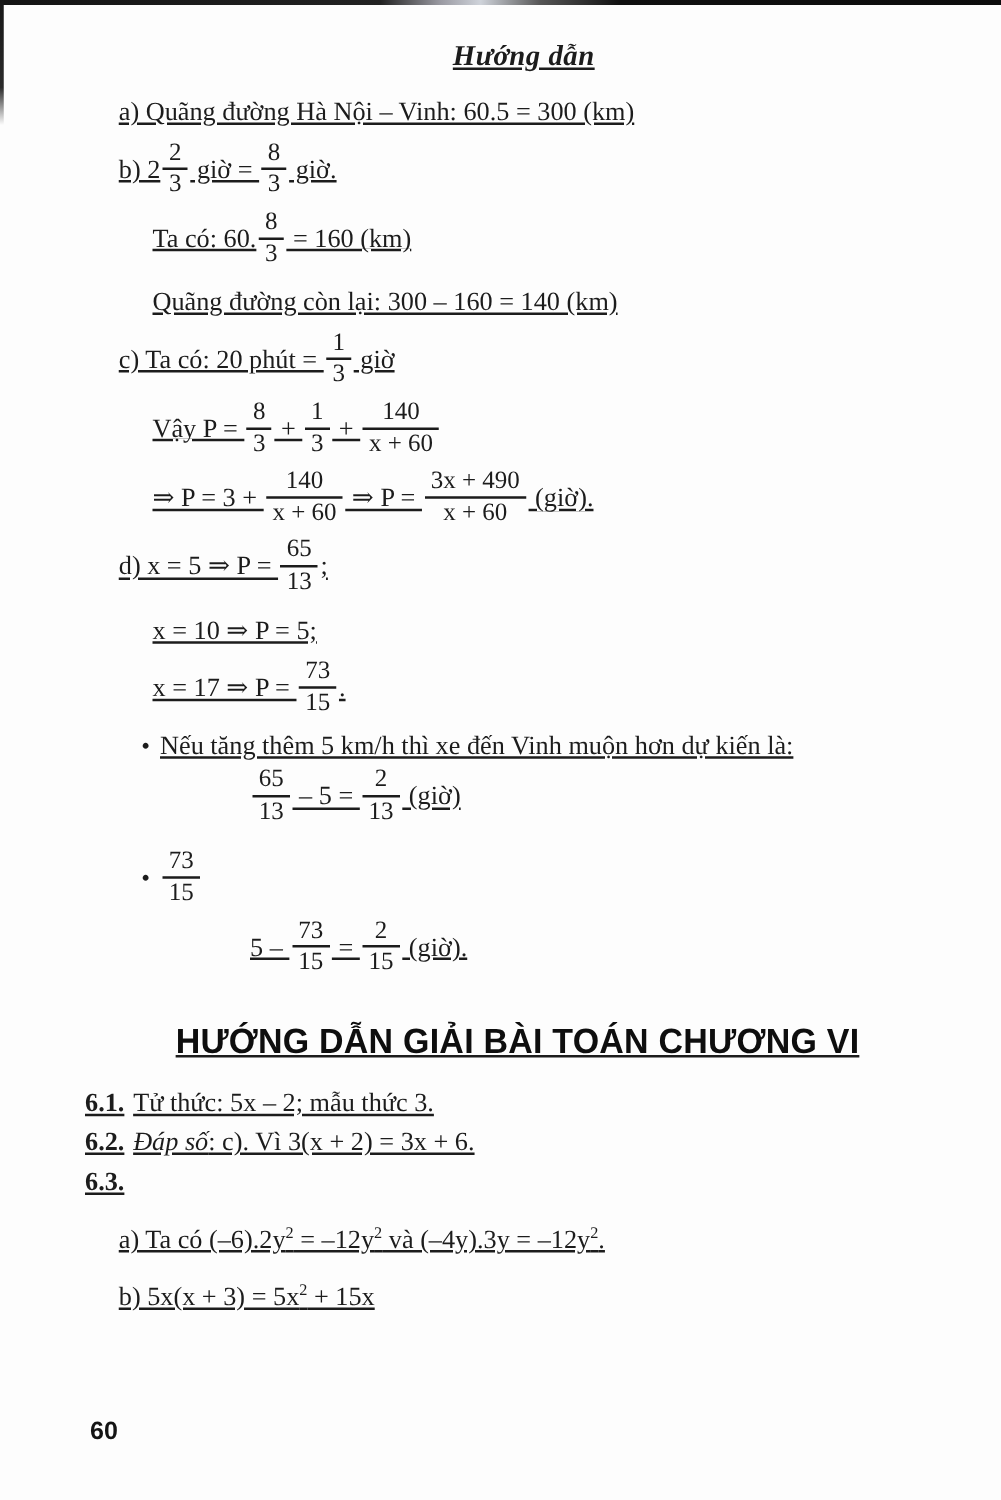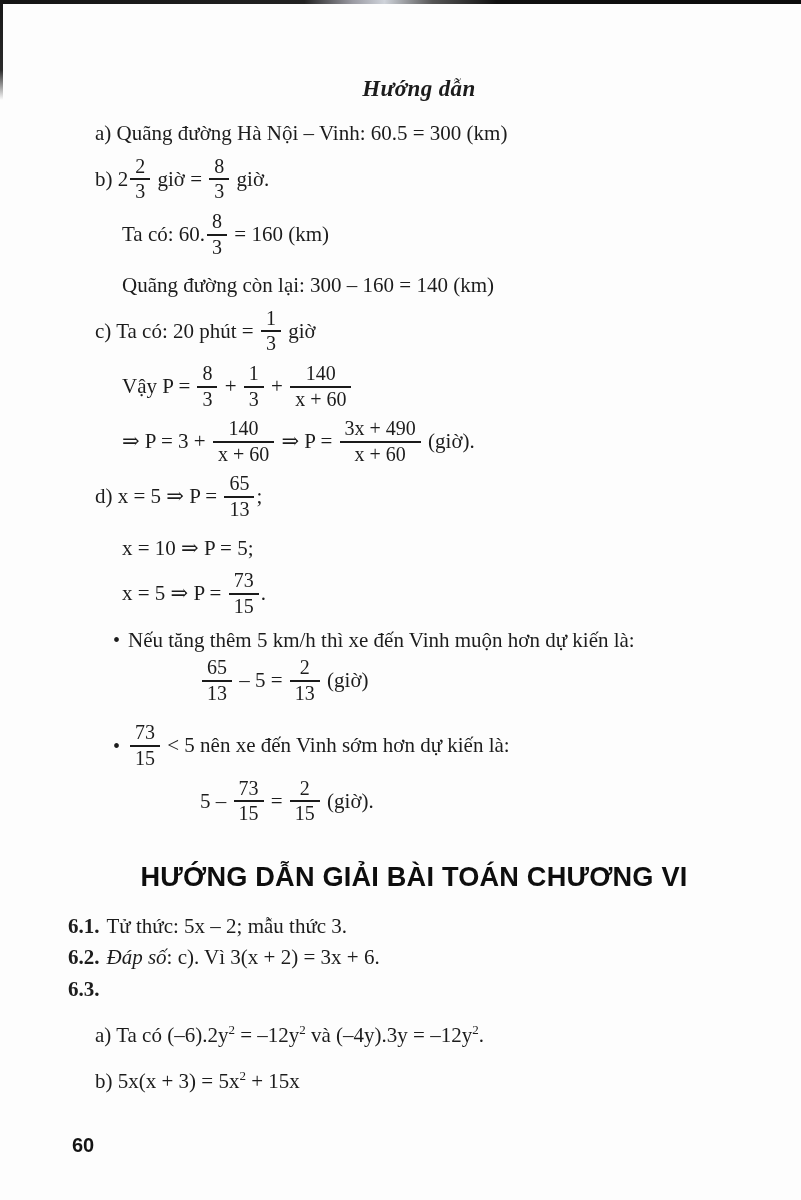--- a/index.html
+++ b/index.html
@@ -13,21 +13,21 @@
   .page{position:relative;width:801px;height:1200px;background:#fdfdfd;}
   
   .edge-top{
     position:absolute;top:0;left:0;width:801px;height:4px;
     background:linear-gradient(90deg,#141414 0%,#222 38%,#9a9aa2 44%,#cfd3da 48%,#555 54%,#101010 62%,#0c0c0c 100%);
   }
   .edge-left{
     position:absolute;top:0;left:0;width:3px;height:100px;
     background:linear-gradient(180deg,#161616 0%,#2b2b2b 70%,rgba(45,45,45,0) 100%);
   }
-  .content{padding:76px 58px 0 95px;font-size:21px;}
+  .content{padding:32px 58px 0 95px;font-size:21px;text-decoration:underline;}
   .doc-title{
     text-align:center;font-weight:bold;font-style:italic;
     font-size:23px;letter-spacing:.4px;margin-bottom:10px;
   }
   .line{line-height:1.32;}
   .inda{margin-left:0;}
   .indb{margin-left:27px;}
   .indbullet{margin-left:18px;}
   .indmath{margin-left:105px;}
   .mt4{margin-top:4px}.mt6{margin-top:18px}.mt8{margin-top:8px}
@@ -98,34 +98,34 @@
 
     <div class="line inda mt8">
       <span>d) x = 5 ⇒ P = </span><span class="frac"><span class="num">65</span><span class="den">13</span></span><span>;</span>
     </div>
 
     <div class="line indb mt12">
       <span>x = 10 ⇒ P = 5;</span>
     </div>
 
     <div class="line indb mt10">
-      <span>x = 5 ⇒ P = </span><span class="frac"><span class="num">73</span><span class="den">15</span></span><span>.</span>
+      <span>x = 17 ⇒ P = </span><span class="frac"><span class="num">73</span><span class="den">15</span></span><span>.</span>
     </div>
 
     <div class="line indbullet mt8">
       <span class="bullet-glyph">•</span><span>Nếu tăng thêm 5 km/h thì xe đến Vinh muộn hơn dự kiến là:</span>
     </div>
 
     <div class="line indmath mt4">
       <span class="frac"><span class="num">65</span><span class="den">13</span></span><span> – 5 = </span><span class="frac"><span class="num">2</span><span class="den">13</span></span><span> (giờ)</span>
     </div>
 
 
     <div class="line indbullet mt6">
-      <span class="bullet-glyph">•</span><span class="frac"><span class="num">73</span><span class="den">15</span></span><span> &lt; 5 nên xe đến Vinh sớm hơn dự kiến là:</span>
+      <span class="bullet-glyph">•</span><span class="frac"><span class="num">73</span><span class="den">15</span></span>
     </div>
 
     <div class="line indmath mt8">
       <span>5 – </span><span class="frac"><span class="num">73</span><span class="den">15</span></span><span> = </span><span class="frac"><span class="num">2</span><span class="den">15</span></span><span> (giờ).</span>
     </div>
 
     <div class="section-heading">HƯỚNG DẪN GIẢI BÀI TOÁN CHƯƠNG VI</div>
 
     <div class="exercises">
       <div class="line mt4">

